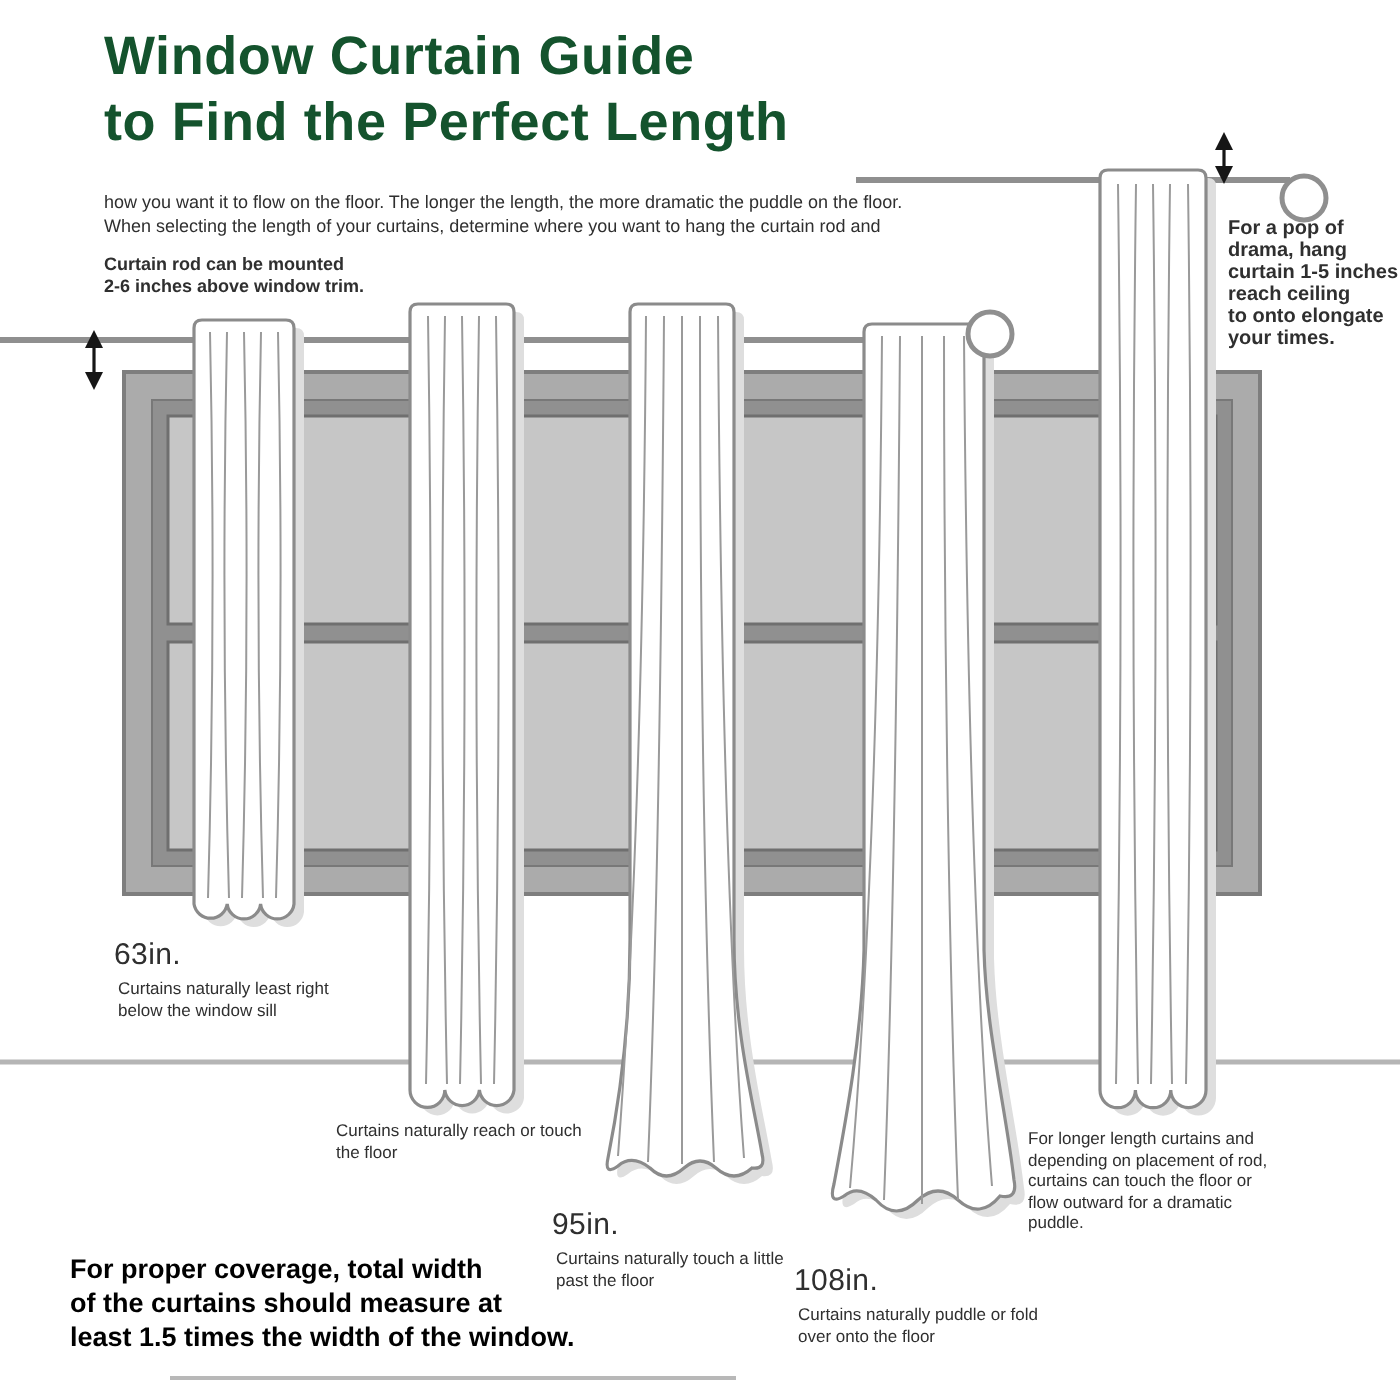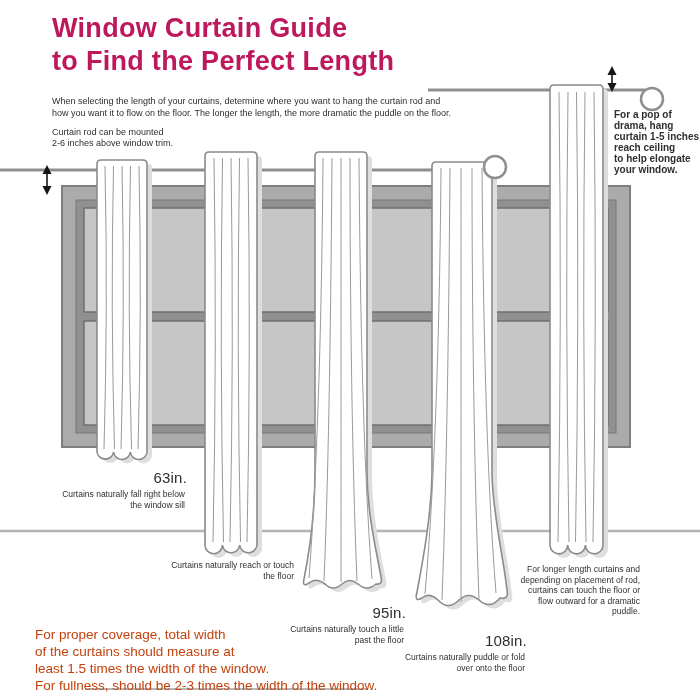--- a/index.html
+++ b/index.html
@@ -1,33 +1,33 @@
 <!DOCTYPE html>
 <html><head>
 <meta charset="utf-8">
 <style>
   *{margin:0;padding:0;box-sizing:border-box}
   html,body{background:#ffffff}
   body{font-family:"Liberation Sans",sans-serif}
   .stage{position:relative;width:700px;height:700px;background:#ffffff;overflow:hidden}
   .art{position:absolute;left:0;top:0;z-index:0}
   .txt{position:absolute;z-index:2;color:#2f2f2f}
-  .title{left:52px;top:12px;font-size:27px;font-weight:bold;color:#be185d;line-height:33px;letter-spacing:.3px}
+  .title{left:52px;top:12px;font-size:27px;font-weight:bold;color:#14532d;line-height:33px;letter-spacing:.3px}
   .intro{left:52px;top:96px;font-size:9px;line-height:11.5px;white-space:nowrap}
-  .rod-note{left:52px;top:127px;font-size:9px;font-weight:normal;line-height:10.5px;white-space:nowrap}
+  .rod-note{left:52px;top:127px;font-size:9px;font-weight:bold;line-height:10.5px;white-space:nowrap}
   .drama-note{left:614px;top:109px;font-size:10px;font-weight:bold;line-height:11px;white-space:nowrap}
-  .label{text-align:right}
+  .label{text-align:left}
   .len{font-size:15px;letter-spacing:.2px}
   .desc{font-size:8.5px;line-height:10.5px;margin-top:3px;padding:0 2px}
   .label-0{left:57px;top:469px;width:130px}
   .label-1{left:166px;top:557px;width:130px}
   .label-2{left:276px;top:604px;width:130px}
   .label-3{left:397px;top:632px;width:130px}
   .label-4{left:512px;top:561px;width:130px}
-  .coverage{left:35px;top:626px;font-size:13.5px;font-weight:normal;color:#c2410c;line-height:17px;white-space:nowrap}
+  .coverage{left:35px;top:626px;font-size:13.5px;font-weight:bold;color:#000000;line-height:17px;white-space:nowrap}
   .divider{position:absolute;left:85px;top:688px;width:283px;height:2px;background:#b8b8b8;z-index:1}
 </style>
 </head>
 <body>
 
 <div class="stage">
 
   <svg class="art" width="700" height="700" viewBox="0 0 700 700">
     <defs>
       <path id="curt1" d="M97 164 Q97 160 101 160 L143 160 Q147 160 147 164 L147 452 a8.4 8.4 0 0 1 -16.7 0 a8.4 8.4 0 0 1 -16.7 0 a8.4 8.4 0 0 1 -16.6 0 Z"></path>
@@ -133,41 +133,41 @@
   </svg>
 
   <div class="divider"></div>
 
   <div class="txt title">
     <div>Window Curtain Guide</div>
     <div>to Find the Perfect Length</div>
   </div>
 
   <div class="txt intro">
+    <div>how you want it to flow on the floor. The longer the length, the more dramatic the puddle on the floor.</div>
     <div>When selecting the length of your curtains, determine where you want to hang the curtain rod and</div>
-    <div>how you want it to flow on the floor. The longer the length, the more dramatic the puddle on the floor.</div>
   </div>
 
   <div class="txt rod-note">
     <div>Curtain rod can be mounted</div>
     <div>2-6 inches above window trim.</div>
   </div>
 
   <div class="txt drama-note">
     <div>For a pop of</div>
     <div>drama, hang</div>
     <div>curtain 1-5 inches</div>
     <div>reach ceiling</div>
-    <div>to help elongate</div>
-    <div>your window.</div>
+    <div>to onto elongate</div>
+    <div>your times.</div>
   </div>
 
   <div class="txt label label-0">
     <div class="len">63in.</div>
-    <div class="desc">Curtains naturally fall right below the window sill</div>
+    <div class="desc">Curtains naturally least right below the window sill</div>
   </div>
 
   <div class="txt label label-1">
     <div class="desc">Curtains naturally reach or touch the floor</div>
   </div>
 
   <div class="txt label label-2">
     <div class="len">95in.</div>
     <div class="desc">Curtains naturally touch a little past the floor</div>
   </div>
@@ -178,16 +178,15 @@
   </div>
 
   <div class="txt label label-4">
     <div class="desc">For longer length curtains and depending on placement of rod, curtains can touch the floor or flow outward for a dramatic puddle.</div>
   </div>
 
   <div class="txt coverage">
     <div>For proper coverage, total width</div>
     <div>of the curtains should measure at</div>
     <div>least 1.5 times the width of the window.</div>
-    <div>For fullness, should be 2-3 times the width of the window.</div>
   </div>
 
 </div>
 
 </body></html>

